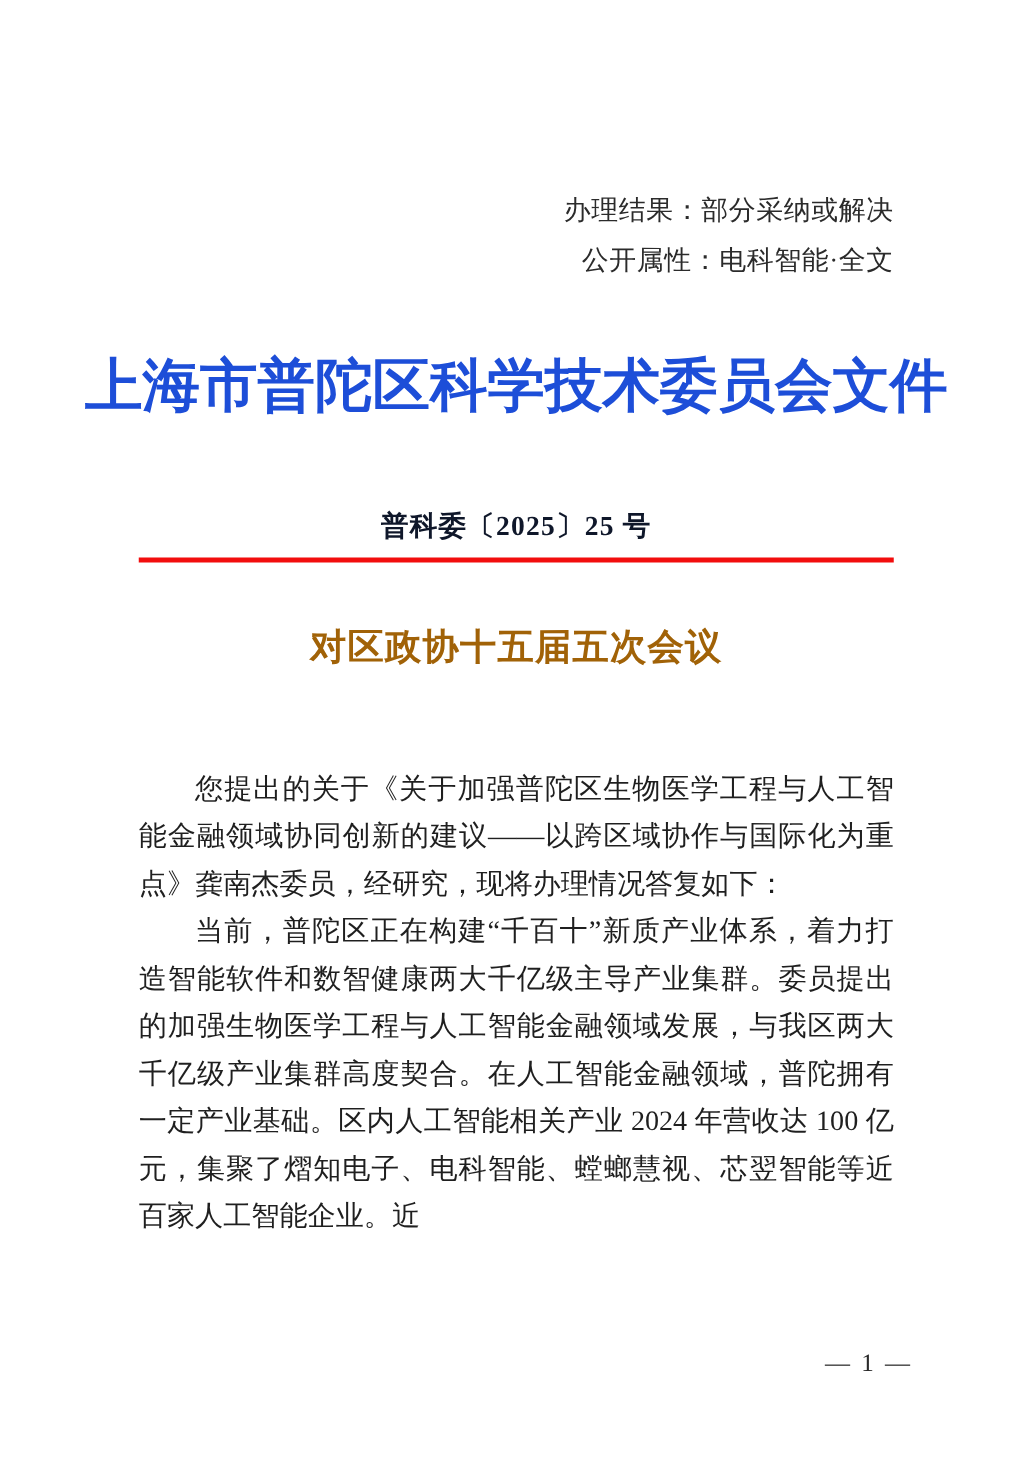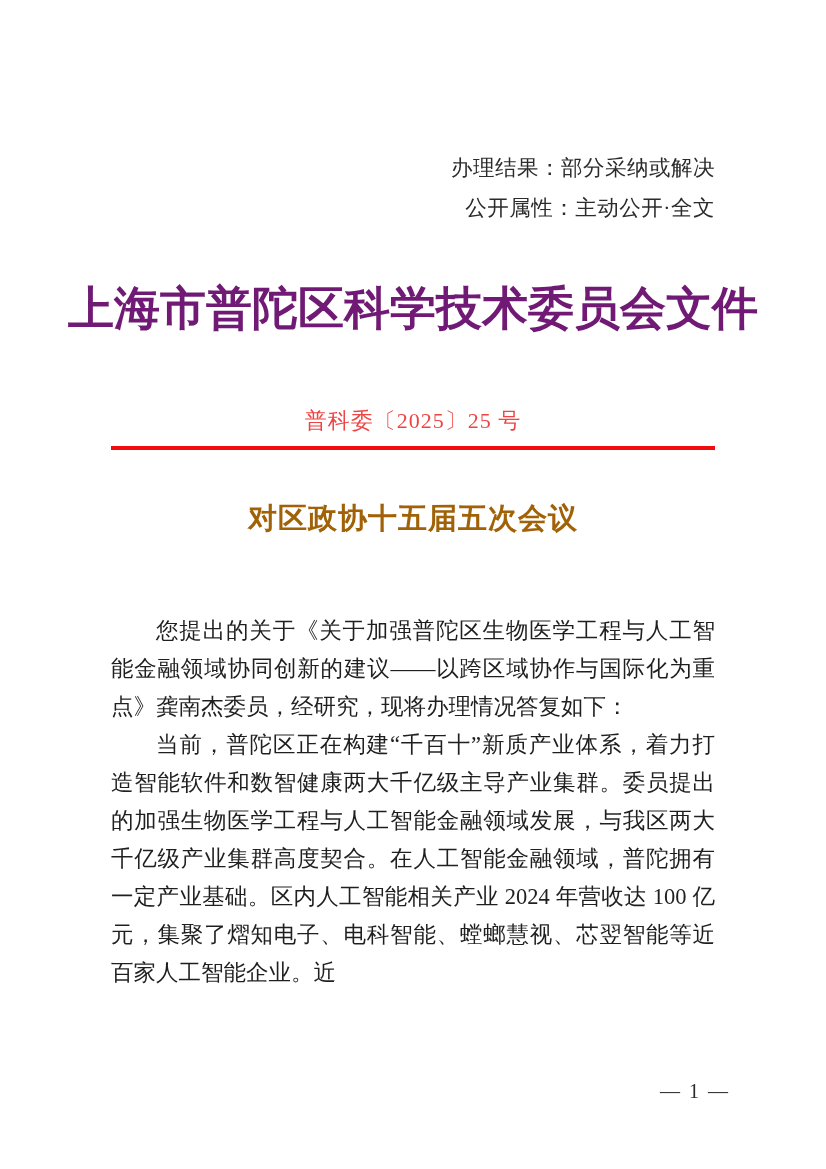--- a/index.html
+++ b/index.html
@@ -26,33 +26,34 @@
     letter-spacing: 0.5px;
   }
   .agency-title {
     position: absolute;
     top: 278px;
     left: 0;
     width: 100%;
     text-align: center;
     font-size: 46px;
     font-weight: bold;
-    color: #701a75;
+    color: #1d4ed8;
     white-space: nowrap;
     letter-spacing: 0px;
   }
   .doc-number {
     position: absolute;
     top: 406px;
     left: 0;
     width: 100%;
     text-align: center;
     font-size: 22px;
-    color: #ef4444;
+    color: #0f172a;
     letter-spacing: 1px;
+    font-weight: bold;
   }
   .red-rule {
     position: absolute;
     top: 446px;
     left: 111px;
     width: 604px;
     height: 4px;
     background: #f20d0d;
   }
   .doc-title {
@@ -88,21 +89,21 @@
     letter-spacing: 2px;
   }
 </style>
 </head>
 <body>
 
 <div class="page">
 
   <div class="meta-block">
     <div>办理结果：部分采纳或解决</div>
-    <div>公开属性：主动公开·全文</div>
+    <div>公开属性：电科智能·全文</div>
   </div>
 
   <div class="agency-title">上海市普陀区科学技术委员会文件</div>
 
   <div class="doc-number">普科委〔2025〕25 号</div>
 
   <div class="red-rule"></div>
 
   <div class="doc-title">
     <div>对区政协十五届五次会议</div>

